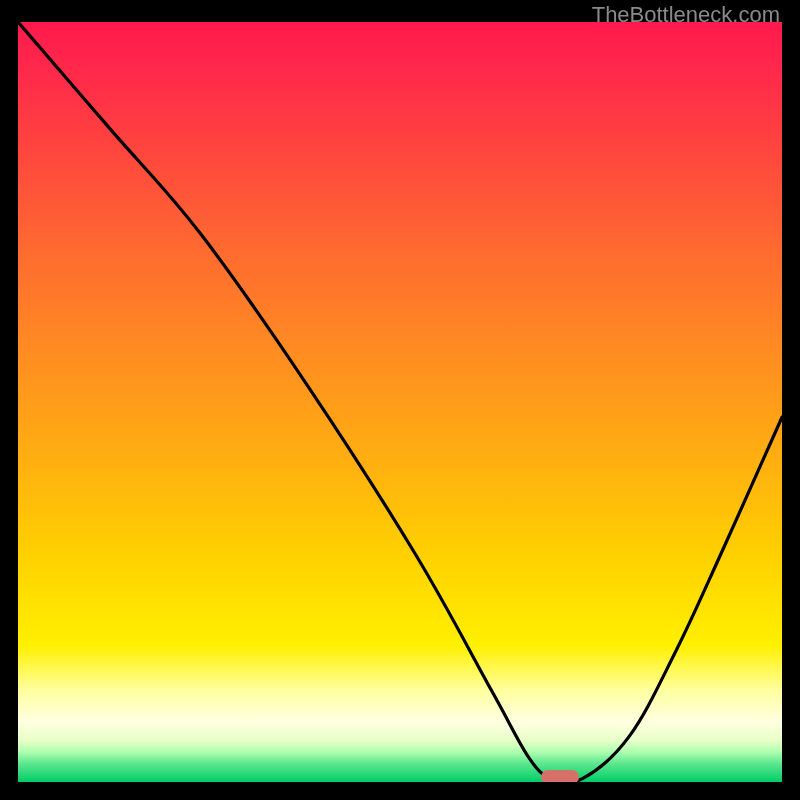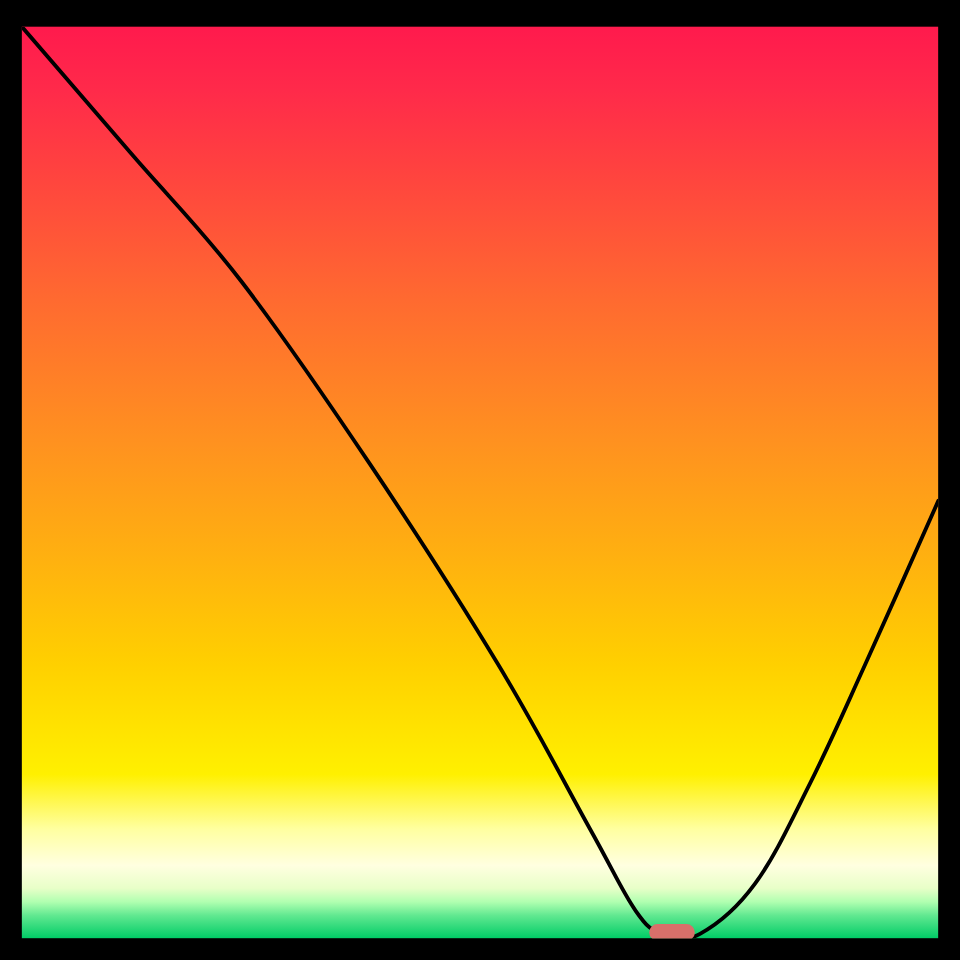--- a/index.html
+++ b/index.html
@@ -71,13 +71,14 @@
   <div class="plot">
     <div class="gradient"></div>
 
     <svg class="curve" viewBox="0 0 764 760" preserveAspectRatio="none">
       <path id="curve-path" d="M 0,0 C 16.502399999999998,19.151999999999994 58.6752,68.09599999999998 91.67999999999999,106.39999999999998 C 124.6848,144.70399999999998 147.60479999999998,166.28800000000007 183.35999999999999,212.80000000000007 C 219.1152,259.31200000000007 251.81439999999998,307.34400000000005 290.32,364.8 C 328.8256,422.256 364.27520000000004,477.28000000000003 397.28000000000003,532 C 430.2848,586.72 453.052,631.8639999999999 473.68,668.8 C 494.308,705.736 500.87840000000006,721.4680000000001 511.88000000000005,737.2 C 522.8816,752.932 525.1736,752.7800000000001 534.8,756.2 C 544.4264,759.62 551.608,763.724 565.36,756.2 C 579.1120000000001,748.676 594.6976000000001,736.972 611.2,714.4 C 627.7024,691.828 640.5376,663.632 657.04,630.8 C 673.5423999999999,597.968 683.6272,574.408 702.88,532 C 722.1328,489.592 752.9984,419.824 764,395.2" fill="none" stroke="#000" stroke-width="3.2" stroke-linejoin="round" stroke-linecap="round"></path>
     </svg>
 
     <div class="marker" id="marker" style="left: 542.44px; top: 754.68px;"></div>
   </div>
 
+  <div class="watermark">TheBottleneck.com</div>
 </div>
 
 </body></html>

